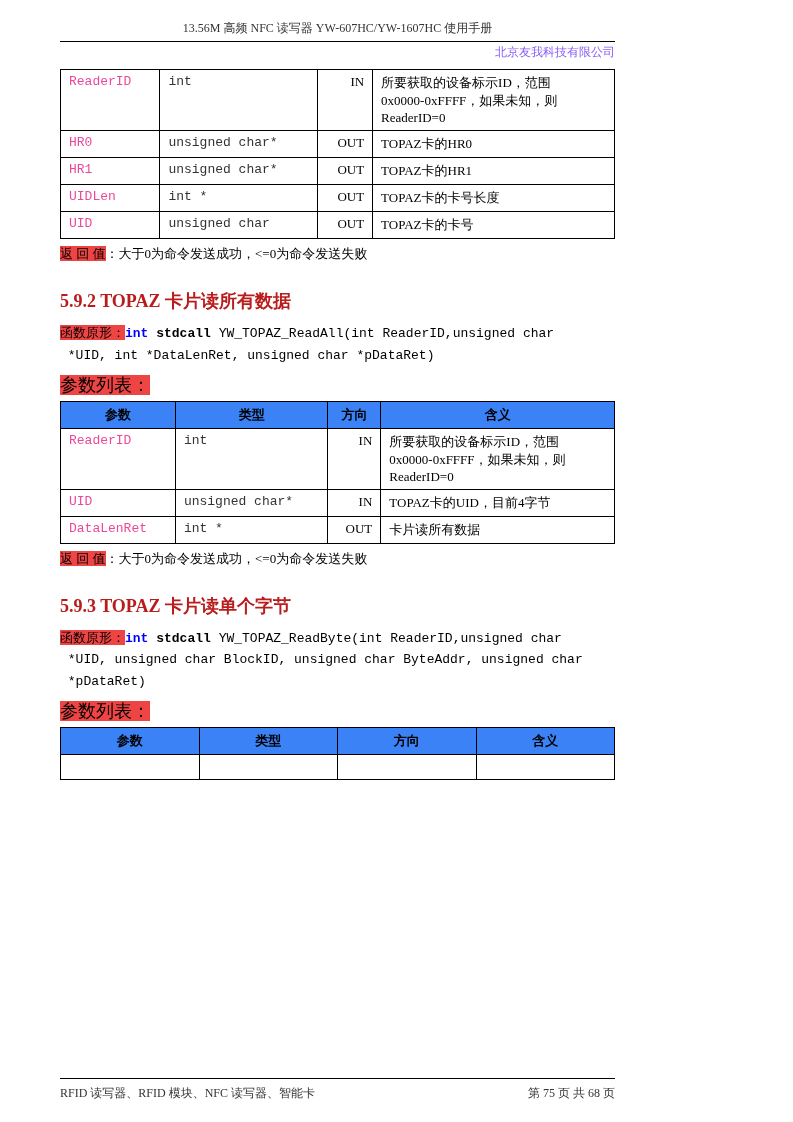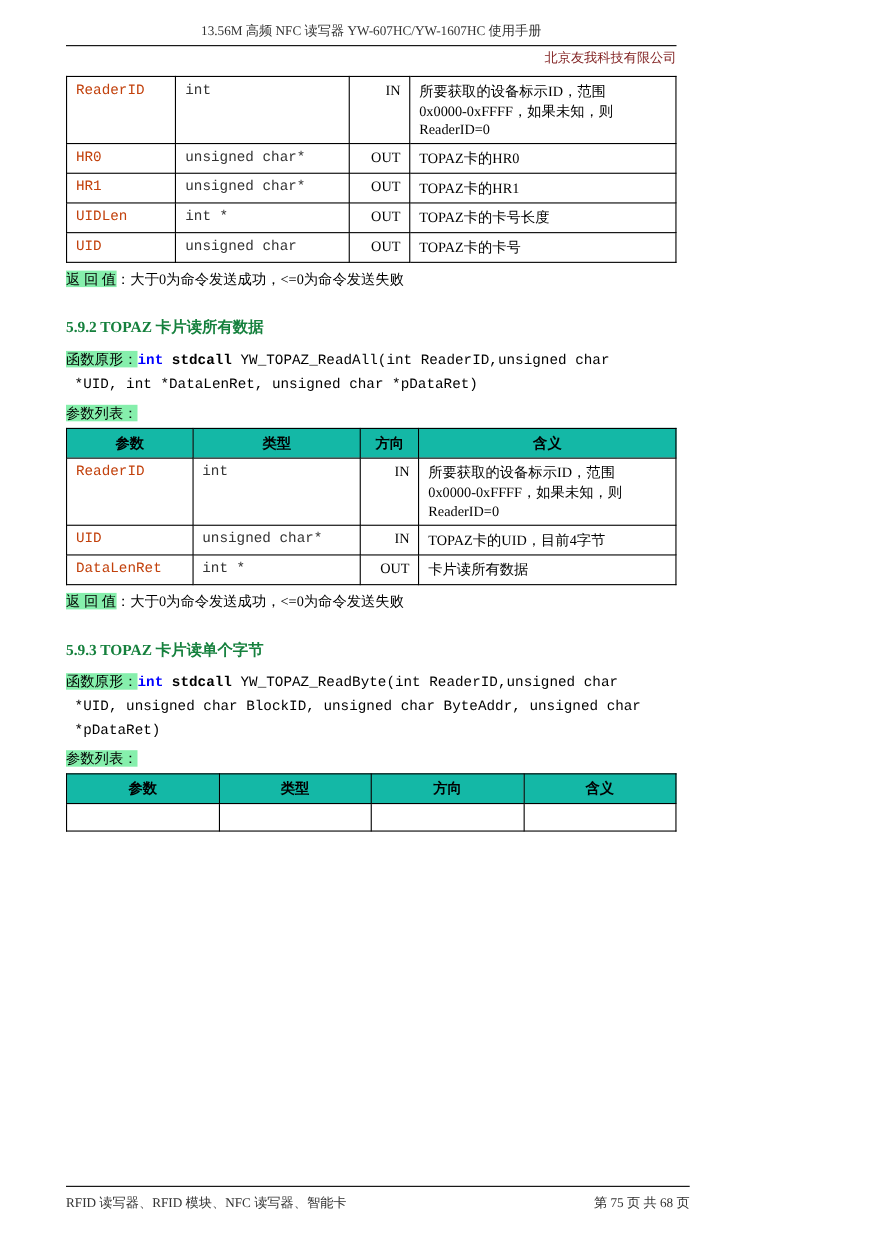--- a/index.html
+++ b/index.html
@@ -23,90 +23,90 @@
       text-align: center;
       font-size: 12px;
       color: #333;
       margin-bottom: 2px;
       border-bottom: 1px solid #000;
       padding-bottom: 4px;
     }
     .header-right {
       text-align: right;
       font-size: 12px;
-      color: #7f1d1d;
+      color: #8b5cf6;
       margin-bottom: 8px;
     }
     .section-title {
-      font-size: 14px;
-      font-weight: bold;
-      color: #15803d;
+      font-size: 18px;
+      font-weight: bold;
+      color: #b91c1c;
       margin: 26px 0 10px 0;
     }
     .func-line {
       margin: 8px 0 4px 0;
       font-size: 13px;
       line-height: 1.6;
     }
     .label-highlight {
-      background: #86efac;
+      background: #ef4444;
       font-weight: normal;
     }
     .code-int {
       color: #0000ff;
       font-family: "Courier New", Courier, monospace;
       font-weight: bold;
     }
     .code-bold {
       font-family: "Courier New", Courier, monospace;
       font-weight: bold;
     }
     .code-normal {
       font-family: "Courier New", Courier, monospace;
     }
     .param-label {
       margin: 6px 0 4px 0;
-      font-size: 13px;
+      font-size: 18px;
     }
     .return-line {
       margin: 6px 0 10px 0;
       font-size: 13px;
     }
     table {
       border-collapse: collapse;
       width: 100%;
       margin-bottom: 4px;
     }
     th, td {
       border: 1px solid #000;
       padding: 4px 8px;
       font-size: 13px;
       vertical-align: top;
     }
     th {
-      background: #14b8a6;
+      background: #3b82f6;
       text-align: center;
       font-weight: bold;
     }
     td.param-col {
-      color: #c2410c;
+      color: #ec4899;
       font-family: "Courier New", Courier, monospace;
     }
     td.type-col {
       font-family: "Courier New", Courier, monospace;
       color: #333;
     }
     td.dir-col {
       text-align: right;
     }
     .footer {
       position: absolute;
       bottom: 20px;
       left: 60px;
-      right: 48px;
+      right: 60px;
       border-top: 1px solid #000;
       padding-top: 6px;
       display: flex;
       justify-content: space-between;
       font-size: 12px;
       color: #333;
     }
   </style>
 </head>
 <body>

